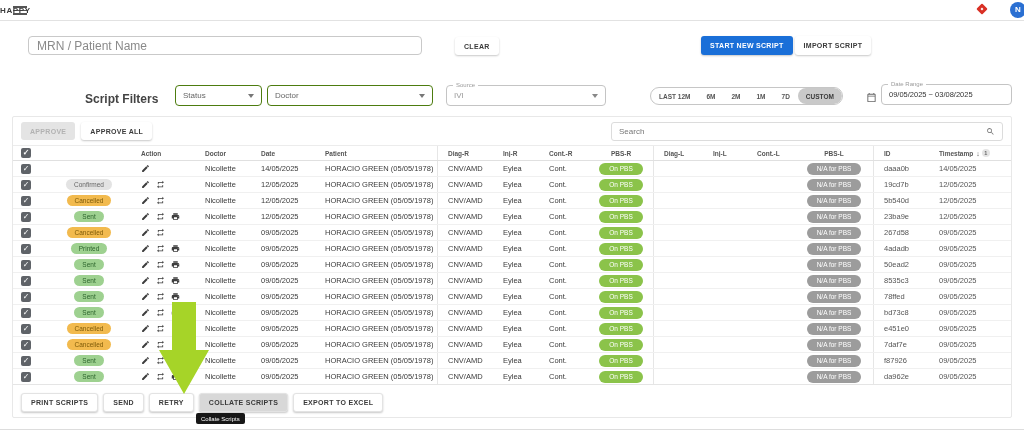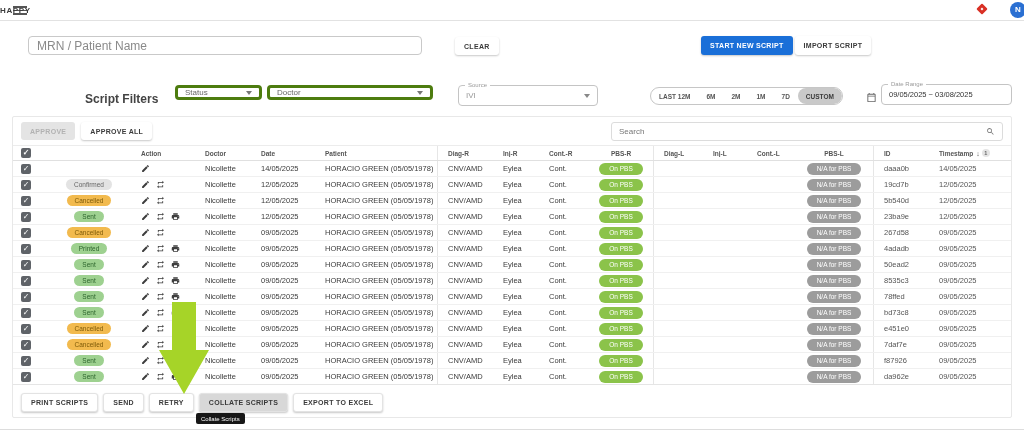--- a/index.html
+++ b/index.html
@@ -19,27 +19,27 @@
   .mrn-input { position:absolute; left:28px; top:36px; width:394px; height:19px; border:1px solid #c9c9c9; border-radius:4px; font-size:12px; padding:0 8px; font-family:inherit; color:#444; }
   .mrn-input::placeholder { color:#8a8a8a; }
   .btn { display:inline-flex; align-items:center; justify-content:center; border:none; border-radius:3px; background:#fff; box-shadow:0 1px 2px rgba(0,0,0,.22); font-family:inherit; font-size:7px; font-weight:bold; letter-spacing:.3px; color:#3a3a3a; height:18px; padding:0 9px; cursor:pointer; white-space:nowrap; }
   .clear-btn { position:absolute; left:455px; top:37px; }
   .script-btns { position:absolute; left:701px; top:36px; display:flex; gap:2px; }
   .btn.primary { background:#1a6fd8; color:#fff; height:19px; }
   .btn.import { height:19px; }
 
   
   .filters-label { position:absolute; left:85px; top:92px; font-size:12px; font-weight:bold; color:#444; }
-  .select-box { position:absolute; height:15px; border:3px solid #4d7c0f; border-radius:4px; background:#fff; display:flex; align-items:center; font-size:8px; color:#666; padding:0 7px; cursor:pointer; }
+  .select-box { position:absolute; height:21px; border:1px solid #4d7c0f; border-radius:4px; background:#fff; display:flex; align-items:center; font-size:8px; color:#666; padding:0 7px; cursor:pointer; }
   .select-box .caret { margin-left:auto; width:0; height:0; border-left:3px solid transparent; border-right:3px solid transparent; border-top:4px solid #777; }
   .status-select { left:175px; top:85px; width:87px; }
   .doctor-select { left:267px; top:85px; width:166px; }
   .outlined { position:absolute; height:21px; border:1px solid #c4c4c4; border-radius:4px; background:#fff; display:flex; align-items:center; font-size:8px; padding:0 7px; }
   .outlined .flabel { position:absolute; top:-4px; left:6px; background:#fff; padding:0 3px; font-size:6px; color:#9a9a9a; }
-  .source-field { left:458px; top:85px; width:140px; color:#9a9a9a; cursor:pointer; }
+  .source-field { left:446px; top:85px; width:160px; color:#9a9a9a; cursor:pointer; }
   .source-field .caret { margin-left:auto; width:0; height:0; border-left:3px solid transparent; border-right:3px solid transparent; border-top:4px solid #888; }
   .range-group { position:absolute; left:650px; top:87px; height:18px; border:1px solid #c6c6c6; border-radius:9px; background:#fff; display:flex; align-items:stretch; overflow:hidden; }
   .range-opt { display:flex; align-items:center; padding:0 8px; font-size:6.5px; font-weight:bold; color:#555; cursor:pointer; }
   .range-opt.selected { background:#c9c9c9; border-radius:9px; color:#3a3a3a; }
   .cal-icon { position:absolute; left:866px; top:89px; width:11px; height:11px; cursor:pointer; }
   .cal-icon svg { width:11px; height:11px; fill:#666; }
   .date-field { left:881px; top:84px; width:131px; color:#333; font-size:7.5px; cursor:pointer; }
 
   
   .card { position:absolute; left:12px; top:116px; width:1000px; height:302px; background:#fff; border:1px solid #e8e8e8; border-radius:2px; display:flex; flex-direction:column; }

